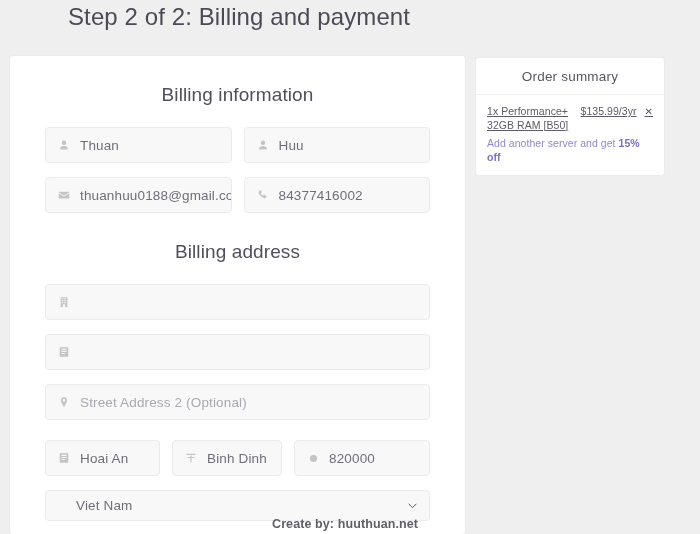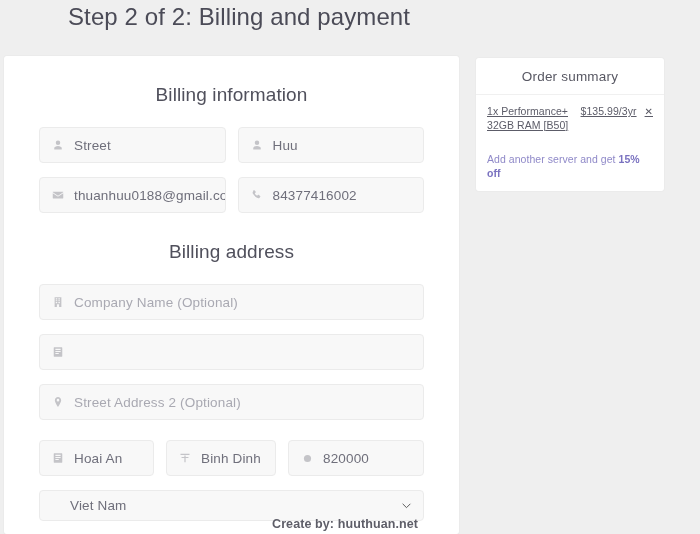--- a/index.html
+++ b/index.html
@@ -26,21 +26,21 @@
     font-weight: 400;
     letter-spacing: 0.1px;
     color: #4b4b57;
     margin: 0;
     line-height: 30px;
   }
 
   
   .checkout-card {
     position: absolute;
-    left: 4px;
+    left: 10px;
     top: 56px;
     width: 455px;
     height: 478px;
     background: #ffffff;
     border-radius: 3px;
     box-shadow: 0 0 0 1px rgba(0,0,0,0.015);
     overflow: hidden;
   }
 
   .section-title {
@@ -171,21 +171,21 @@
   }
   .summary-line .remove {
     flex: 0 0 auto;
     padding-left: 8px;
     color: #585863;
     font-size: 10px;
     line-height: 13.5px;
     cursor: pointer;
   }
   .summary-promo {
-    margin-top: 20px;
+    margin-top: 4px;
     font-size: 10.5px;
     color: #8f89c8;
     letter-spacing: 0.05px;
     cursor: pointer;
     line-height: 14px;
   }
   .summary-promo .off {
     font-weight: bold;
     color: #7a72c0;
   }
@@ -210,21 +210,21 @@
 
   <h2 class="section-title billing-info">Billing information</h2>
 
   <div class="field-row first">
     <div class="field">
       <span class="ficon">
         <svg width="12" height="12" viewBox="0 0 16 16">
             <path d="M8 8a3 3 0 1 0 0-6 3 3 0 0 0 0 6zm0 1.2c-2.6 0-5 1.3-5 2.9V14h10v-1.9c0-1.6-2.4-2.9-5-2.9z"></path>
           </svg>
       </span>
-      <span class="fval">Street</span>
+      <span class="fval">Thuan</span>
     </div>
     <div class="field">
       <span class="ficon">
         <svg width="12" height="12" viewBox="0 0 16 16">
             <path d="M8 8a3 3 0 1 0 0-6 3 3 0 0 0 0 6zm0 1.2c-2.6 0-5 1.3-5 2.9V14h10v-1.9c0-1.6-2.4-2.9-5-2.9z"></path>
           </svg>
       </span>
       <span class="fval">Huu</span>
     </div>
   </div>
@@ -250,21 +250,20 @@
 
   <h2 class="section-title billing-addr">Billing address</h2>
 
   <div class="field-row first">
     <div class="field">
       <span class="ficon">
         <svg width="12" height="12" viewBox="0 0 16 16">
             <path d="M3.5 1.5h9v13h-9v-13zm1.5 1.5v1.5h2V3H5zm3.5 0v1.5h2V3h-2zM5 5.5V7h2V5.5H5zm3.5 0V7h2V5.5h-2zM5 8v1.5h2V8H5zm3.5 0v1.5h2V8h-2zM6.5 11v3.5h3V11h-3z"></path>
           </svg>
       </span>
-      <span class="fval placeholder">Company Name (Optional)</span>
     </div>
   </div>
 
   <div class="field-row">
     <div class="field">
       <span class="ficon">
         <svg width="12" height="12" viewBox="0 0 16 16">
             <path d="M3 1.8h10c.4 0 .7.3.7.7v11c0 .4-.3.7-.7.7H3c-.4 0-.7-.3-.7-.7v-11c0-.4.3-.7.7-.7zm1.5 2v1.4h7V3.8h-7zm0 2.8v1.4h7V6.6h-7zm0 2.8v1.4h4.5V9.4H4.5z"></path>
           </svg>
       </span>

